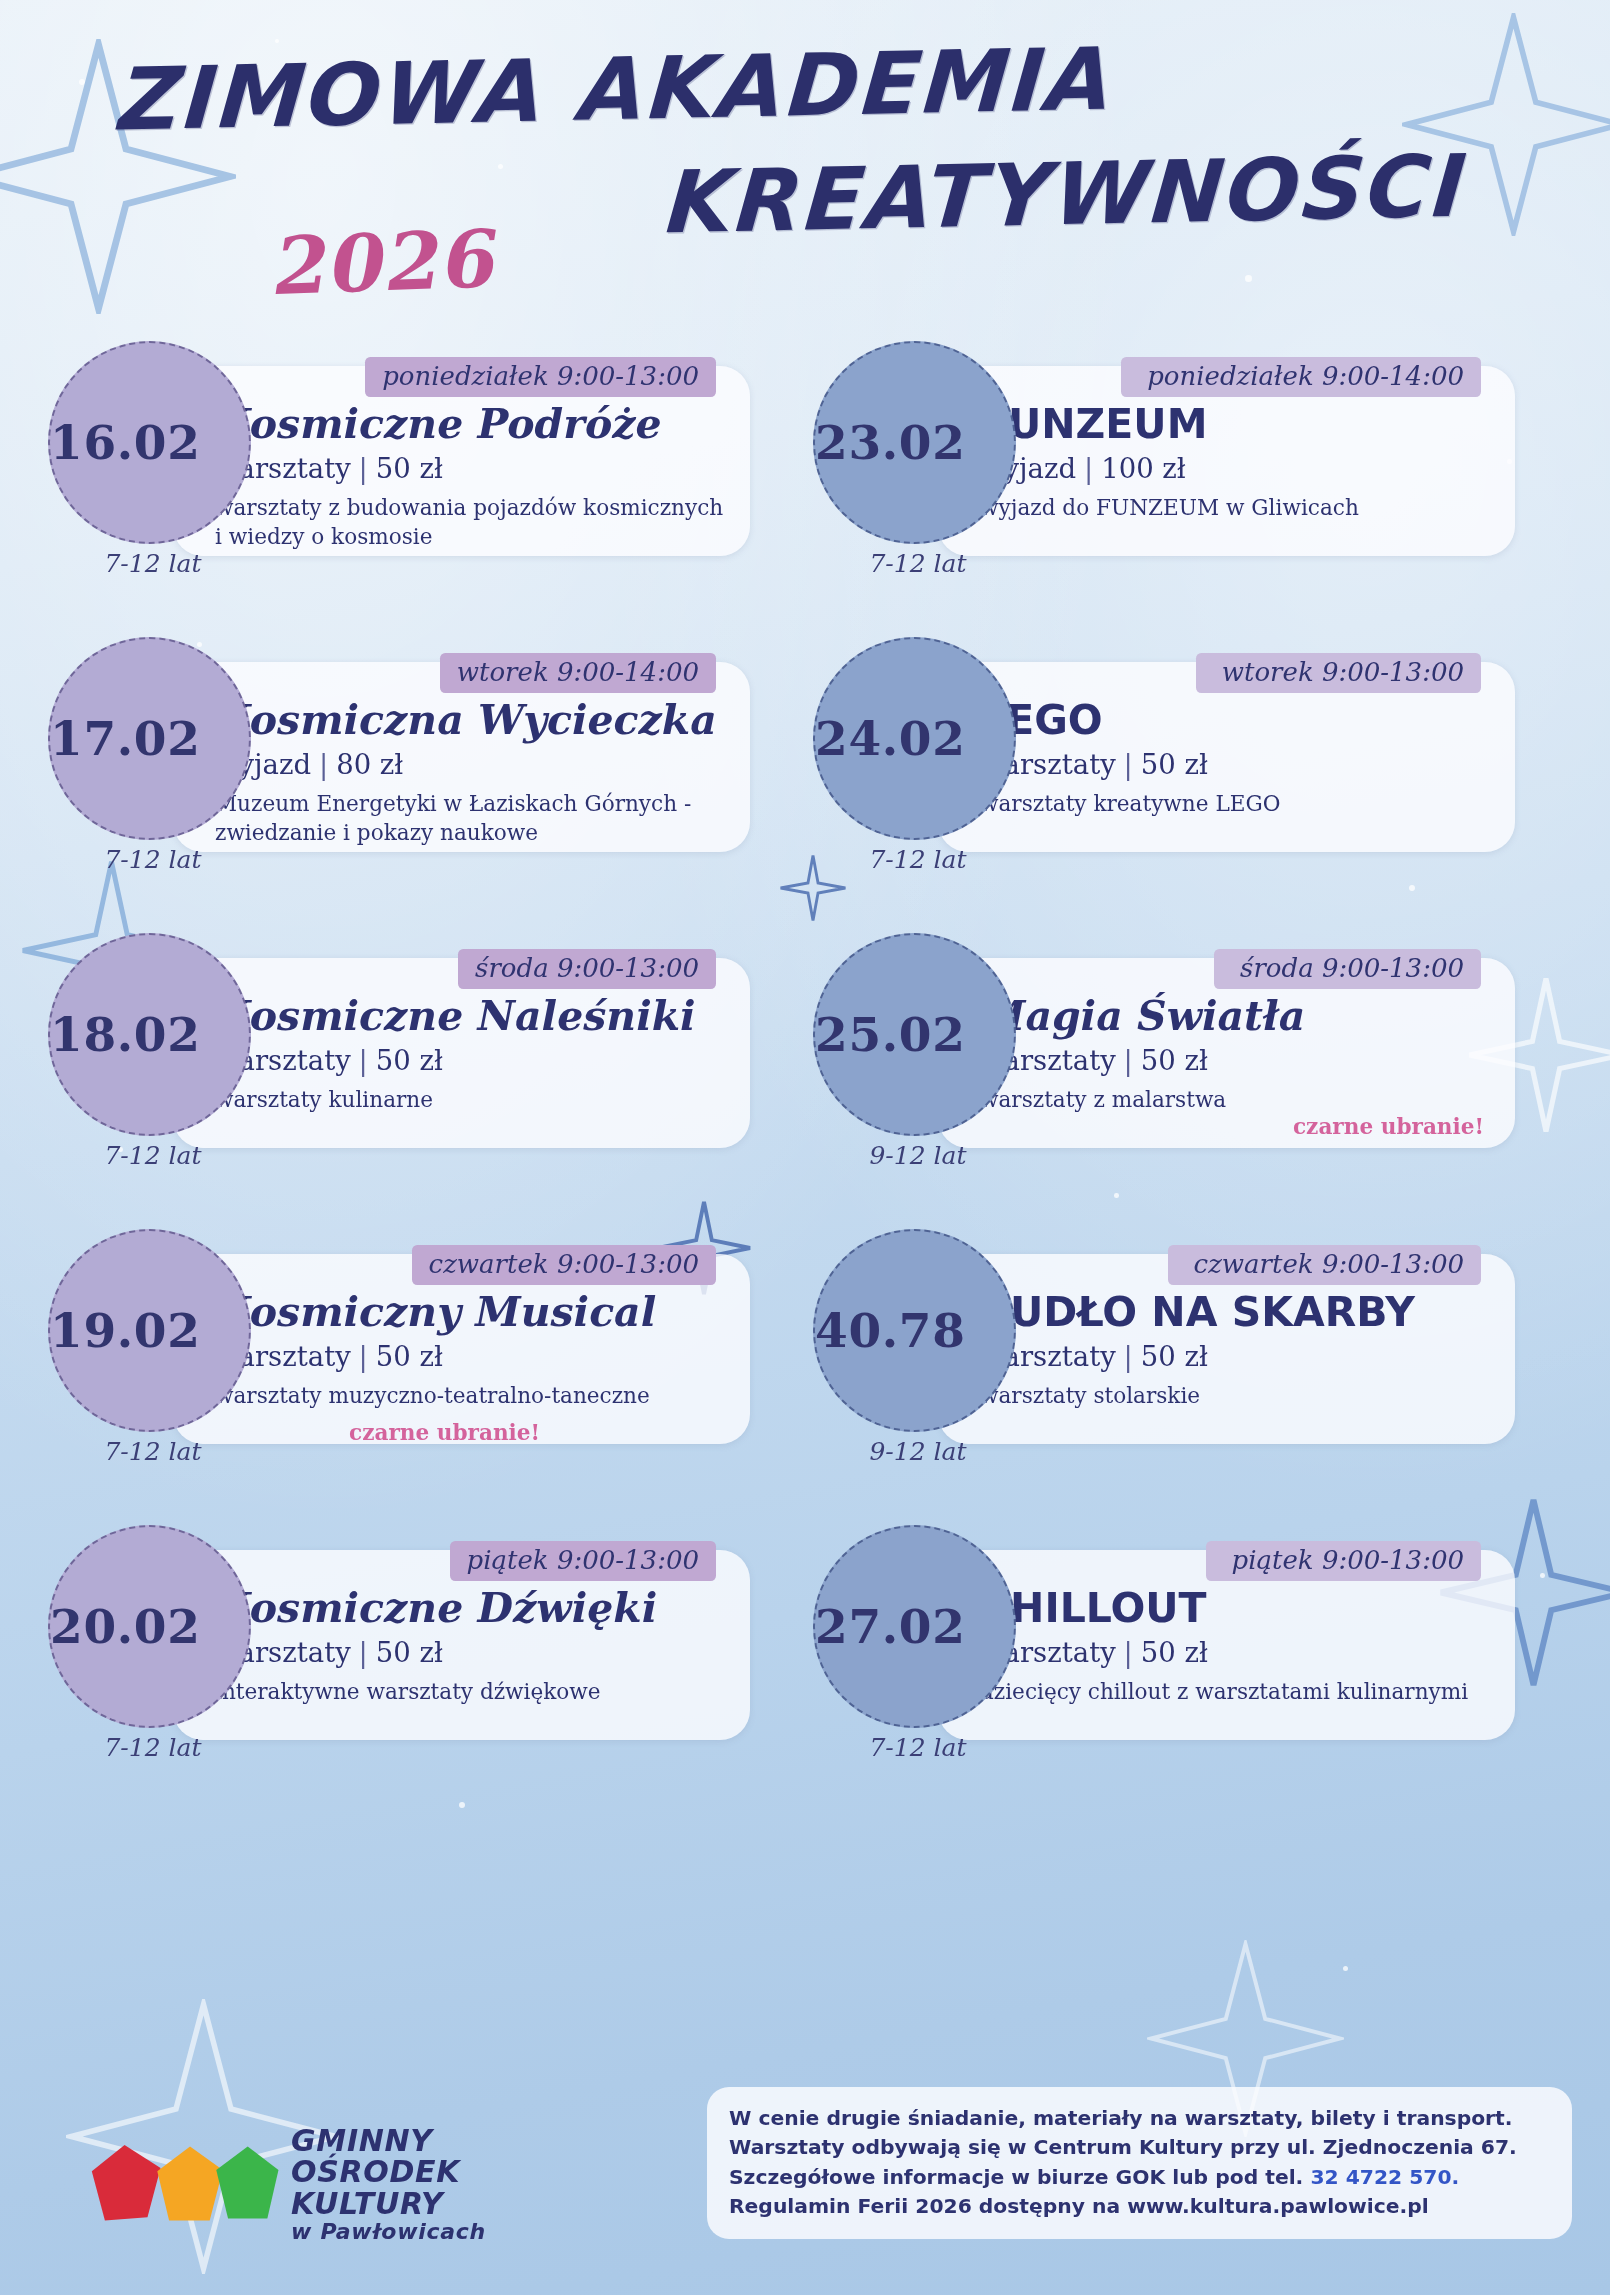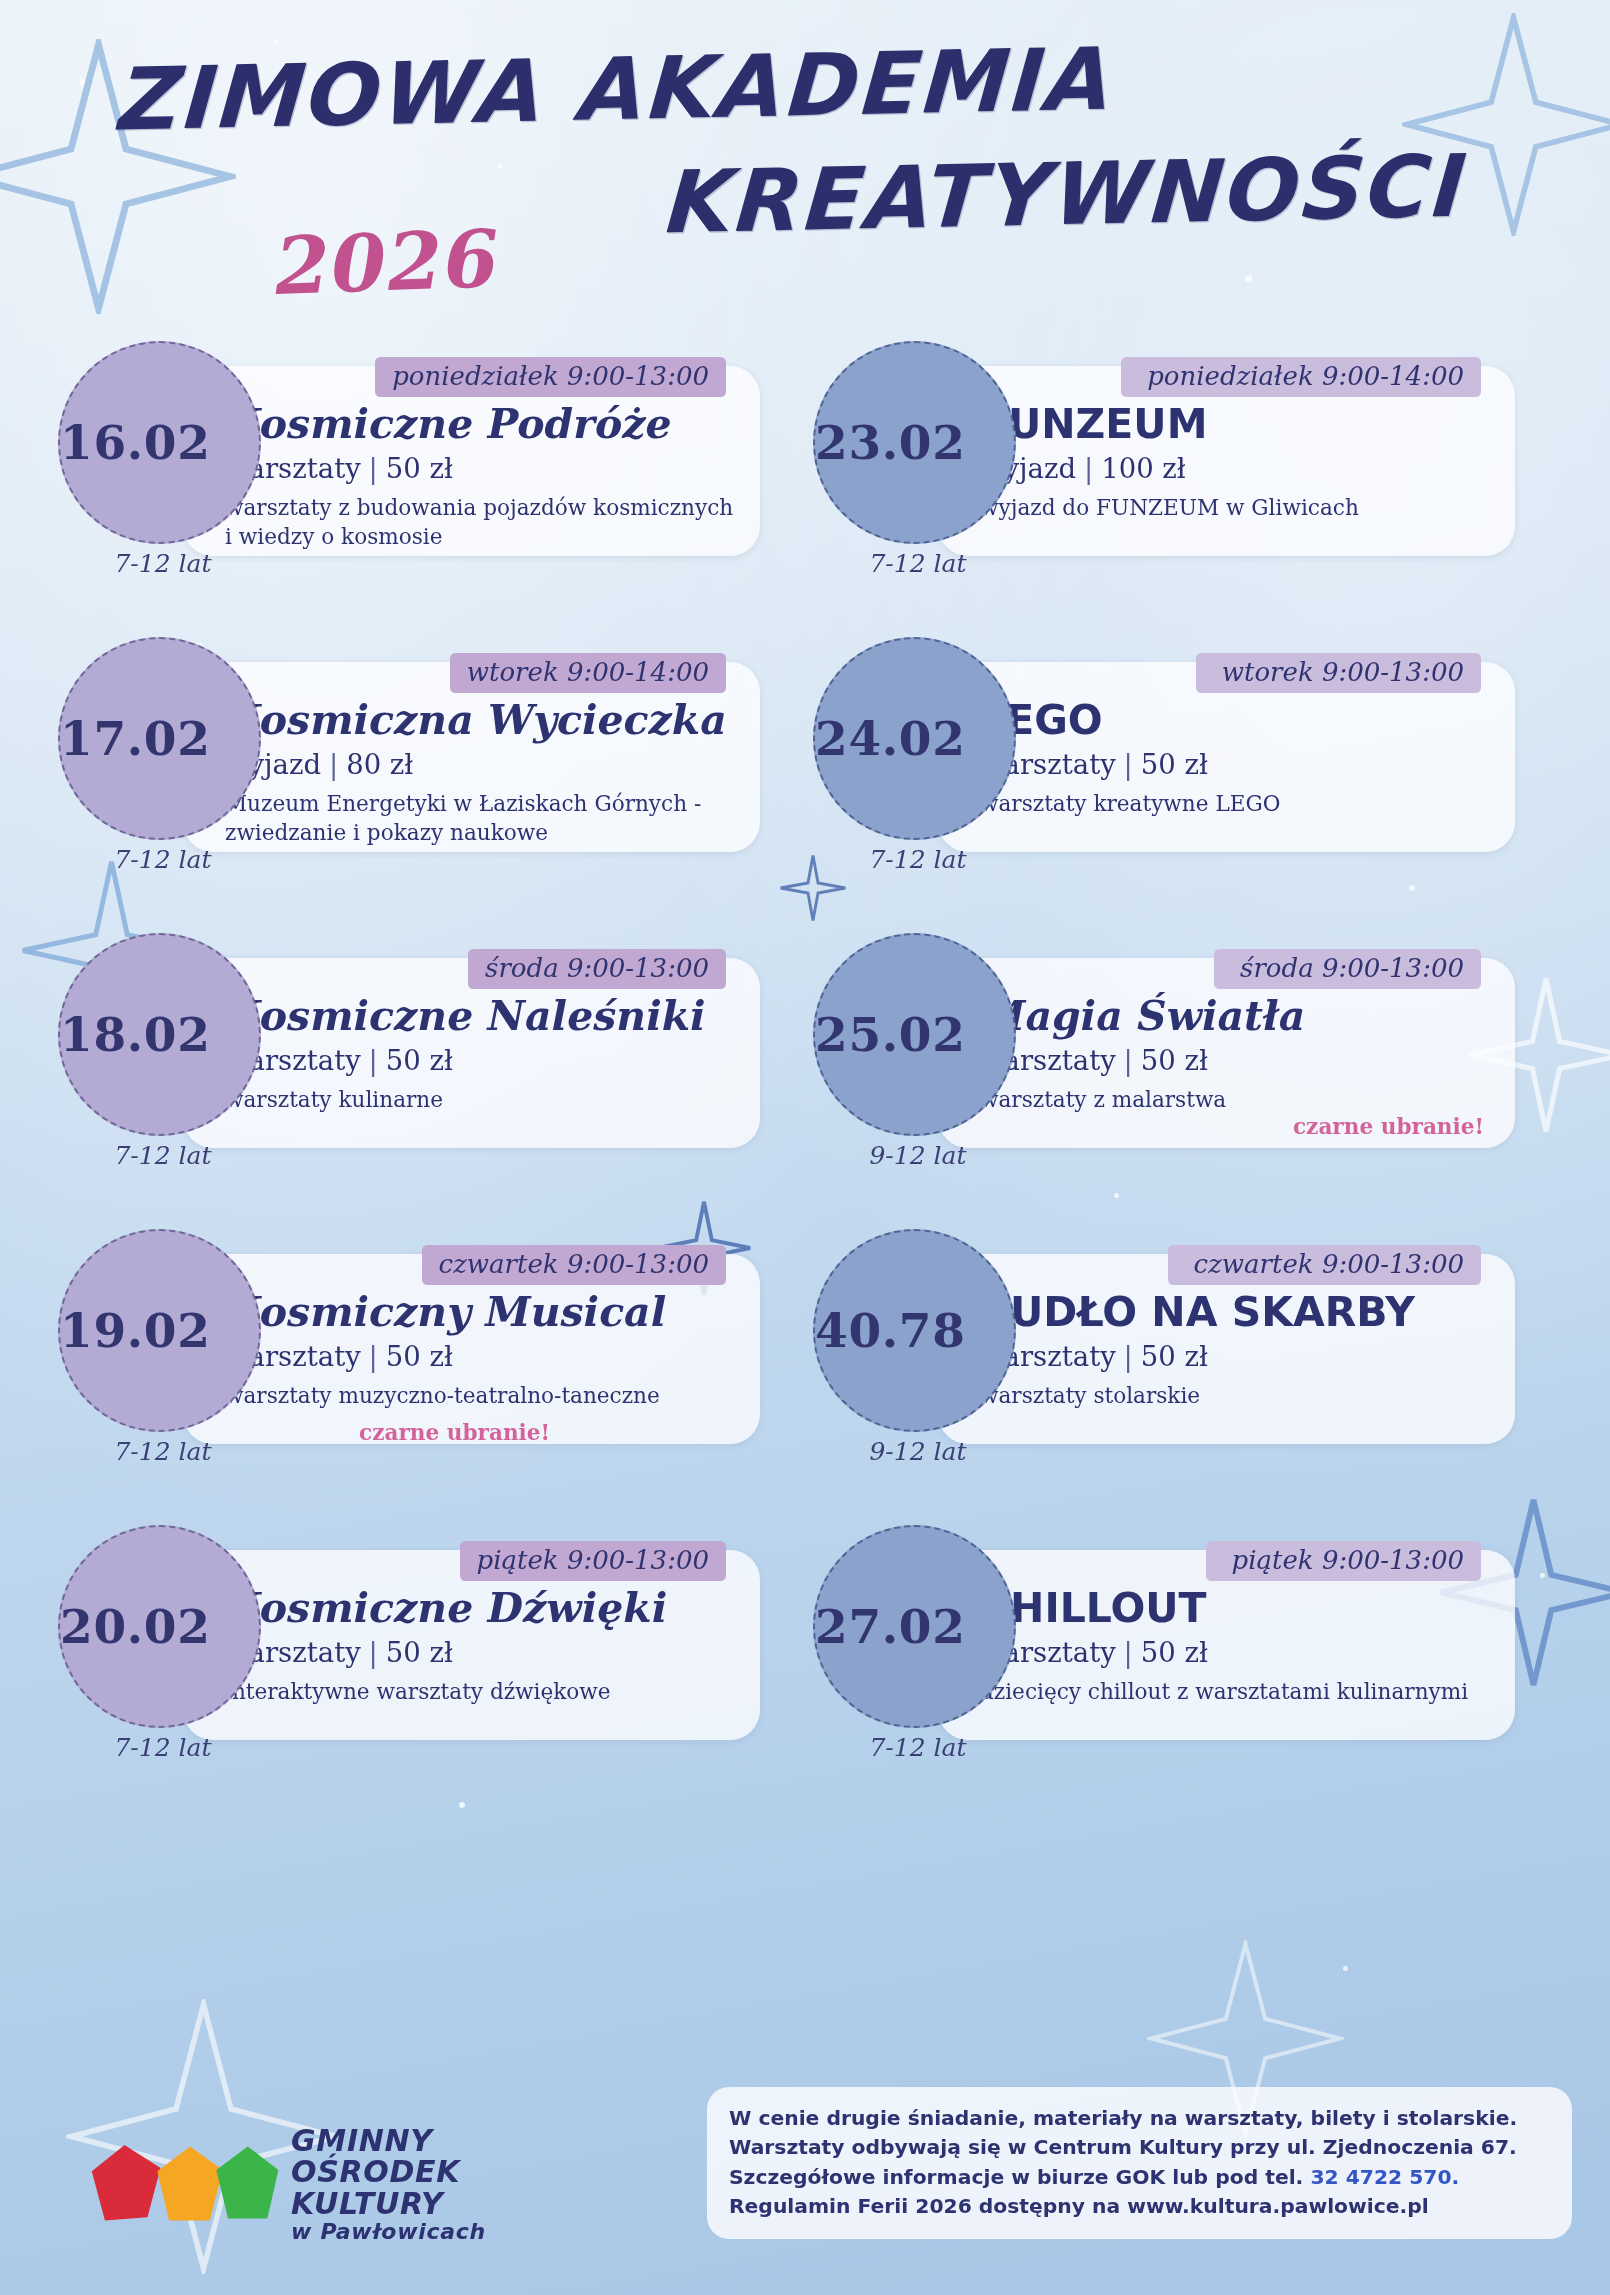--- a/index.html
+++ b/index.html
@@ -97,21 +97,21 @@
   }
   .row {
     position: relative;
     height: 296px;
   }
   .card {
     position: absolute;
     width: 701px;
     height: 236px;
   }
-  .card.left  { left: 58px; }
+  .card.left  { left: 48px; }
   .card.right { left: 813px; }
 
   .card-panel {
     position: absolute;
     left: 125px;
     top: 25px;
     width: 577px;
     height: 190px;
     background: rgba(252,252,255,0.80);
     border-radius: 30px;
@@ -516,21 +516,21 @@
       </svg>
       <div class="logo-text">
         <div>GMINNY</div>
         <div>OŚRODEK</div>
         <div>KULTURY</div>
         <div class="sm">w Pawłowicach</div>
       </div>
     </div>
 
     <div class="info-box">
-      <div class="info-line">W cenie drugie śniadanie, materiały na warsztaty, bilety i stolarskie.</div>
+      <div class="info-line">W cenie drugie śniadanie, materiały na warsztaty, bilety i transport.</div>
       <div class="info-line">Warsztaty odbywają się w Centrum Kultury przy ul. Zjednoczenia 67.</div>
       <div class="info-line">
         <span>Szczegółowe informacje w biurze GOK lub pod tel. </span><span class="phone">32 4722 570.</span>
       </div>
       <div class="info-line">Regulamin Ferii 2026 dostępny na www.kultura.pawlowice.pl</div>
     </div>
 
   </div>
 
 </div>

